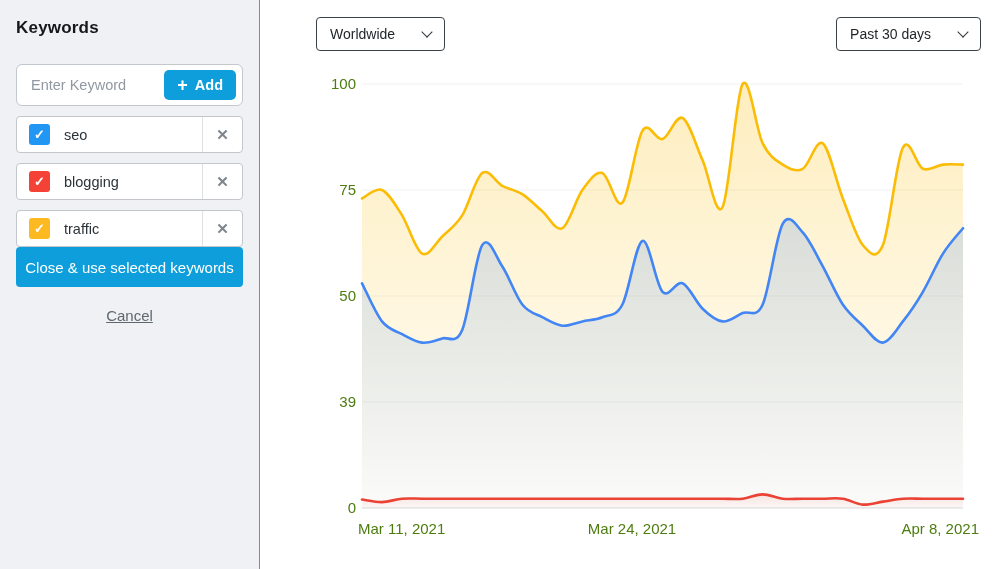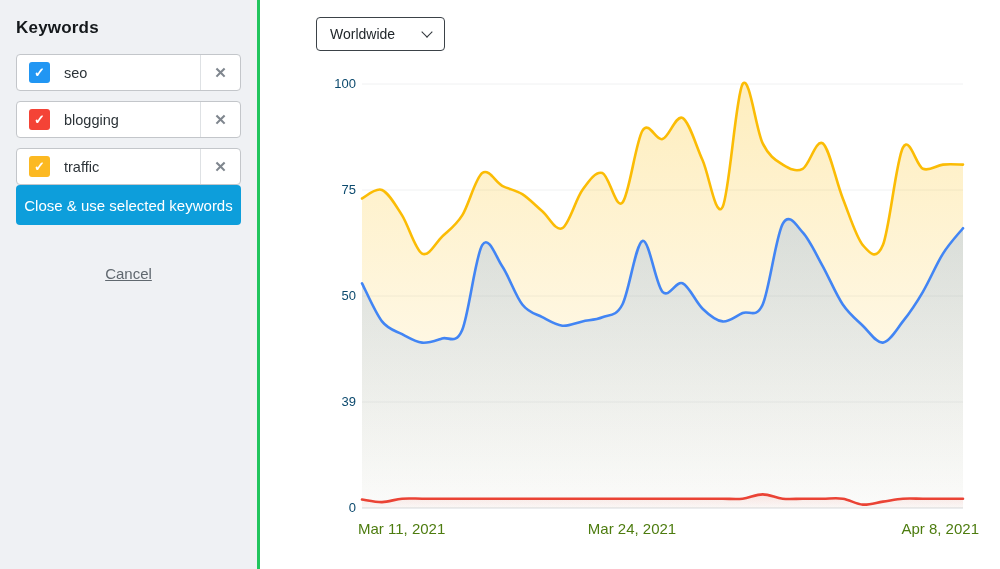--- a/index.html
+++ b/index.html
@@ -6,21 +6,21 @@
   html,body { margin:0; padding:0; }
   body {
     width:1000px; height:569px; position:relative; overflow:hidden;
     background:#fff; font-family:"Liberation Sans", sans-serif;
     --accent:#0d9edb;
   }
 
   
   .sidebar {
     position:absolute; left:0; top:0; width:260px; height:569px;
-    background:#eff1f4; border-right:3px solid #22c55e; padding:16px;
+    background:#eff1f4; border-right:1px solid #22c55e; padding:16px;
   }
   .sb-title { font-size:17px; font-weight:700; color:#14181b; margin:2px 0 0; letter-spacing:.2px; }
   .kw-input {
     margin-top:26px; height:42px; background:#fff; border:1px solid #c2c8ce; border-radius:6px;
     display:flex; align-items:center; padding:0 6px 0 12px;
   }
   .kw-input input {
     border:none; outline:none; flex:1; min-width:0; font-size:14.5px; color:#2c3338;
     font-family:"Liberation Sans",sans-serif; background:transparent;
   }
@@ -49,56 +49,63 @@
     cursor:pointer;
   }
   .x-glyph { color:#7f868e; font-size:15px; font-weight:700; }
 
   .close-btn {
     width:100%; height:40px; background:var(--accent); color:#fff;
     border:none; border-radius:4px; font-size:15px; font-weight:500; cursor:pointer;
     font-family:"Liberation Sans",sans-serif;
   }
   .cancel-link {
-    display:block; margin-top:40px; text-align:center; color:#60686f;
+    display:block; margin-top:20px; text-align:center; color:#60686f;
     font-size:15px; text-decoration:underline; cursor:pointer;
   }
 
   
   .panel { position:absolute; left:297px; top:0; width:703px; height:569px; background:#fff; }
   .select {
     position:absolute; top:17px; height:34px; background:#fff;
     border:1px solid #3b4248; border-radius:4px; display:flex; align-items:center;
     padding:0 13px; font-size:14px; color:#1d2327; cursor:pointer;
   }
   .select .sel-label { margin-right:28px; }
   .chev {
     width:8px; height:8px; border-right:1.6px solid #2f353a; border-bottom:1.6px solid #2f353a;
     transform:rotate(45deg); margin-top:-4px;
   }
   .select-region { left:19px; }
   .select-range  { right:19px; }
 
   .ytick {
     position:absolute; width:50px; left:9px; text-align:right;
-    font-size:13px; color:#0c4a6e; line-height:18px;
+    font-size:15px; color:#4d7c0f; line-height:18px;
   }
   .xtick { position:absolute; top:520px; font-size:15px; color:#4d7c0f; white-space:nowrap; }
   .xtick-1 { left:61px; }
   .xtick-2 { left:335px; transform:translateX(-50%); }
   .xtick-3 { right:21px; }
 
   #chart-svg { position:absolute; left:0; top:0; }
 </style>
 </head>
 <body style="--accent: #0d9edb;">
 
 <aside class="sidebar">
   <h1 class="sb-title">Keywords</h1>
 
+  <div class="kw-input">
+    <input type="text" placeholder="Enter Keyword" style="">
+    <button class="add-btn">
+      <span class="plus">+</span>
+      <span>Add</span>
+    </button>
+  </div>
 
   <div class="chip">
     <span class="checkbox" style="background: rgb(33, 150, 243);">✓</span>
     <span class="chip-label">seo</span>
     <span class="chip-right">
       <span class="x-glyph">✕</span>
     </span>
   </div>
 
   <div class="chip">
@@ -122,20 +129,24 @@
   <a class="cancel-link">Cancel</a>
 </aside>
 
 <main class="panel">
 
   <div class="select select-region">
     <span class="sel-label">Worldwide</span>
     <span class="chev"></span>
   </div>
 
+  <div class="select select-range">
+    <span class="sel-label">Past 30 days</span>
+    <span class="chev"></span>
+  </div>
 
   <svg id="chart-svg" width="703" height="569">
       <defs>
         <linearGradient id="grad0" x1="0" y1="0" x2="0" y2="1">
           <stop offset="0" stop-color="#fbbc05" stop-opacity="0.26"></stop>
           <stop offset="1" stop-color="#fbbc05" stop-opacity="0.02"></stop>
         </linearGradient>
         <linearGradient id="grad1" x1="0" y1="0" x2="0" y2="1">
           <stop offset="0" stop-color="#4285f4" stop-opacity="0.2"></stop>
           <stop offset="1" stop-color="#4285f4" stop-opacity="0.02"></stop>

